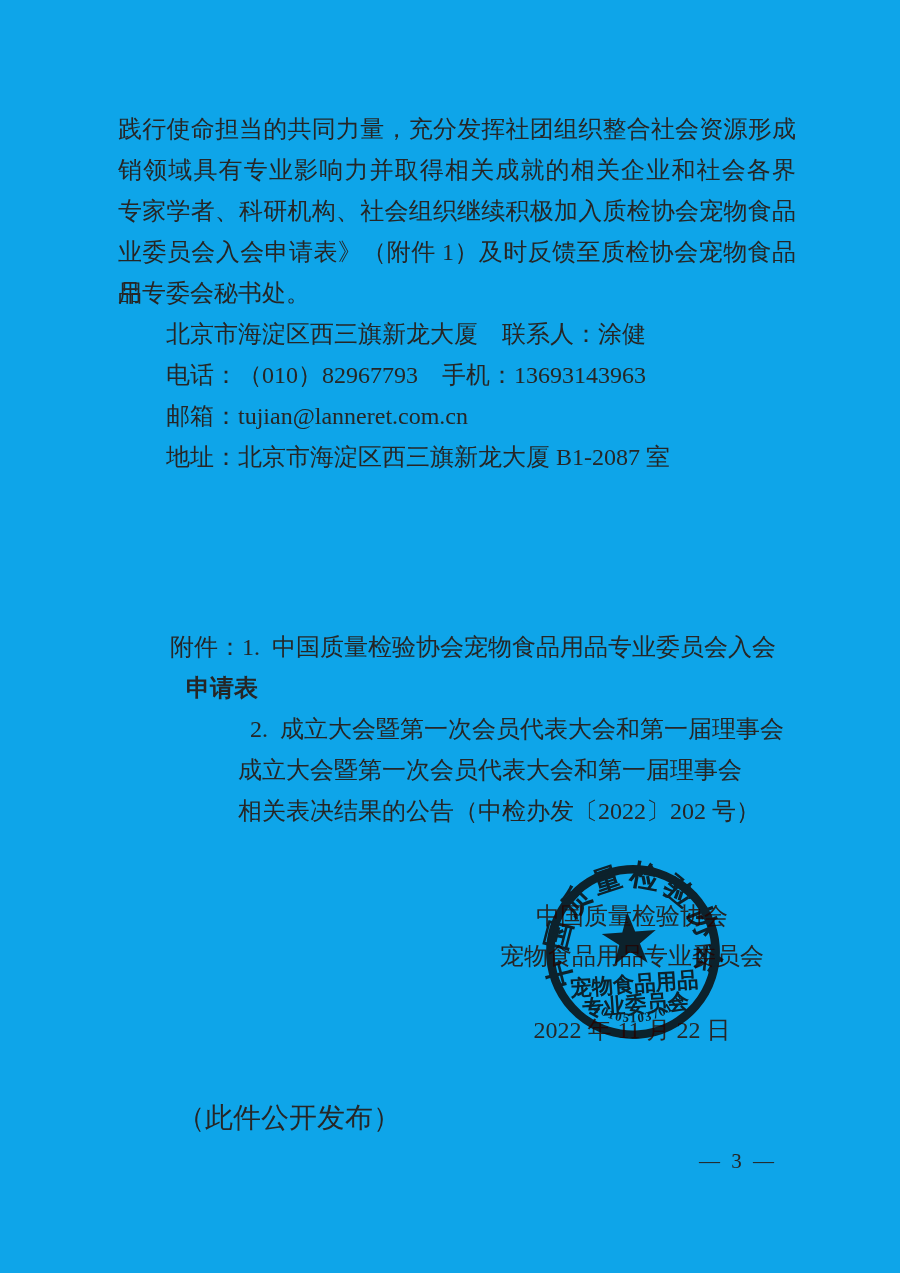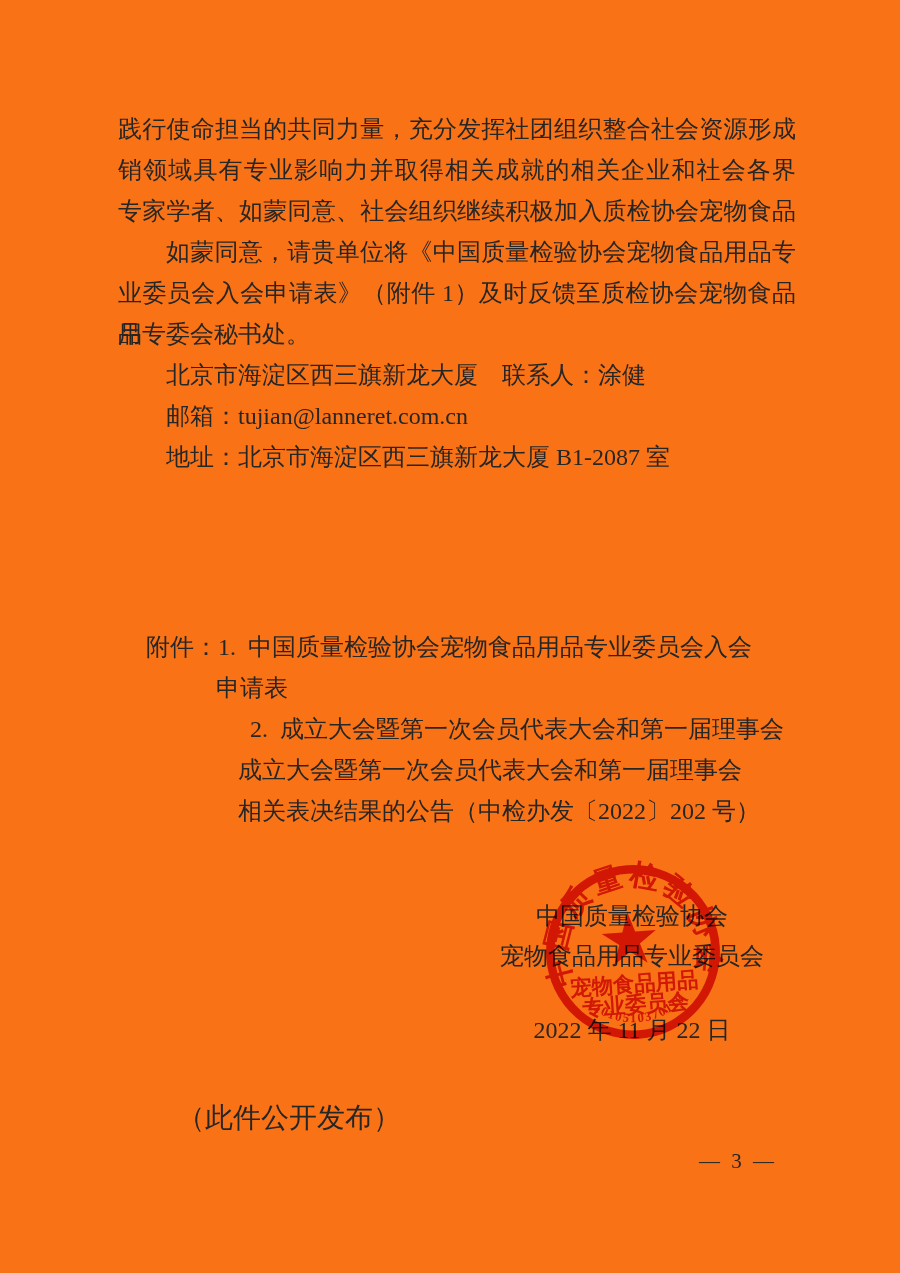--- a/index.html
+++ b/index.html
@@ -1,51 +1,51 @@
 <!DOCTYPE html>
 <html><head>
 <meta charset="utf-8">
 <style>
   html,body{margin:0;padding:0;background:#9a9a9a;}
   .doc{
-    position:relative;width:900px;height:1273px;margin:0 auto;background:#f97316;
+    position:relative;width:900px;height:1273px;margin:0 auto;background:#0ea5e9;
     font-family:"Liberation Serif","DejaVu Serif",serif;color:#262626;overflow:hidden;
   }
   .flow{position:absolute;left:118px;top:109px;width:678px;}
   .ln{height:41px;line-height:41px;font-size:24px;}
   .just{text-align:justify;text-align-last:justify;text-justify:inter-character;}
   .ind{text-indent:48px;}
   .attach{position:absolute;left:118px;top:627px;width:700px;}
   .att-row{height:41px;line-height:41px;font-size:24px;white-space:nowrap;}
   .att-no{display:inline-block;margin-right:12px;}
-  .ml48{margin-left:28px;} .ml132{margin-left:132px;} .ml154{margin-left:98px;} .ml166{margin-left:120px;}
+  .ml48{margin-left:52px;} .ml132{margin-left:132px;} .ml154{margin-left:68px;font-weight:bold;} .ml166{margin-left:120px;}
   .signature{position:absolute;left:472px;top:896px;width:320px;text-align:center;z-index:1;}
   .sigline{height:40px;line-height:40px;font-size:24px;white-space:nowrap;}
   .sigdate{margin-top:40px;height:28px;line-height:28px;font-size:24px;white-space:nowrap;}
   .seal{
     position:absolute;left:538px;top:857px;width:190px;height:190px;z-index:2;
     transform:rotate(-4deg);mix-blend-mode:multiply;opacity:.93;
     font-family:"Liberation Serif","DejaVu Serif",serif;
   }
   .footnote{position:absolute;left:177px;top:1102px;font-size:28px;line-height:32px;white-space:nowrap;}
   .pageno{position:absolute;right:123px;top:1147px;font-size:21px;line-height:28px;letter-spacing:3px;white-space:nowrap;}
 </style>
 </head>
 <body>
 
 <div class="doc">
 
   <div class="flow">
     <div class="ln just">践行使命担当的共同力量，充分发挥社团组织整合社会资源形成</div>
     <div class="ln just">销领域具有专业影响力并取得相关成就的相关企业和社会各界</div>
-    <div class="ln just">专家学者、如蒙同意、社会组织继续积极加入质检协会宠物食品</div>
-    <div class="ln just ind">如蒙同意，请贵单位将《中国质量检验协会宠物食品用品专</div>
+    <div class="ln just">专家学者、科研机构、社会组织继续积极加入质检协会宠物食品</div>
     <div class="ln just">业委员会入会申请表》（附件 1）及时反馈至质检协会宠物食品用</div>
     <div class="ln">品专委会秘书处。</div>
     <div class="ln ind">北京市海淀区西三旗新龙大厦　联系人：涂健</div>
+    <div class="ln ind">电话：（010）82967793　手机：13693143963</div>
     <div class="ln ind">邮箱：tujian@lanneret.com.cn</div>
     <div class="ln ind">地址：北京市海淀区西三旗新龙大厦 B1-2087 室</div>
   </div>
 
   <div class="attach">
     <div class="att-row">
       <span class="ml48">附件：</span><span class="att-no">1.</span><span>中国质量检验协会宠物食品用品专业委员会入会</span>
     </div>
     <div class="att-row">
       <span class="ml154">申请表</span>

